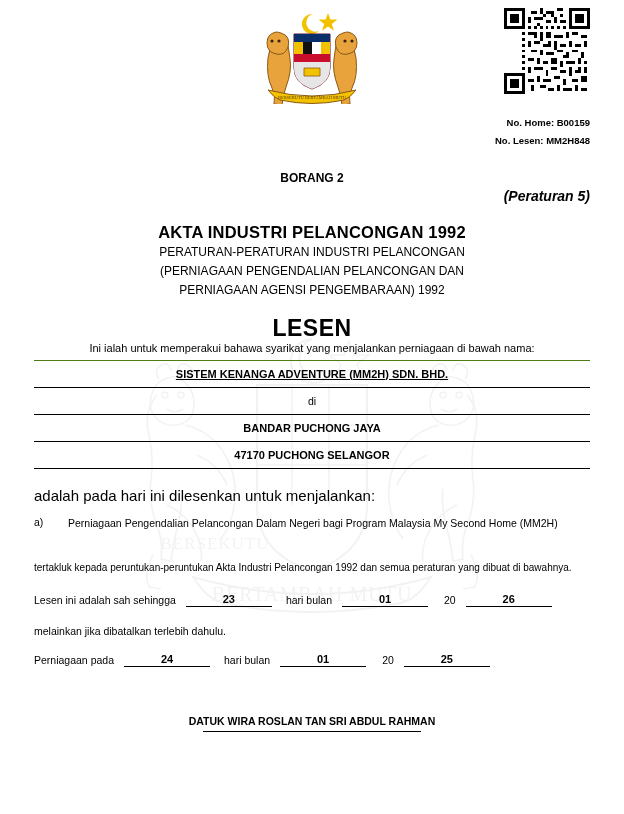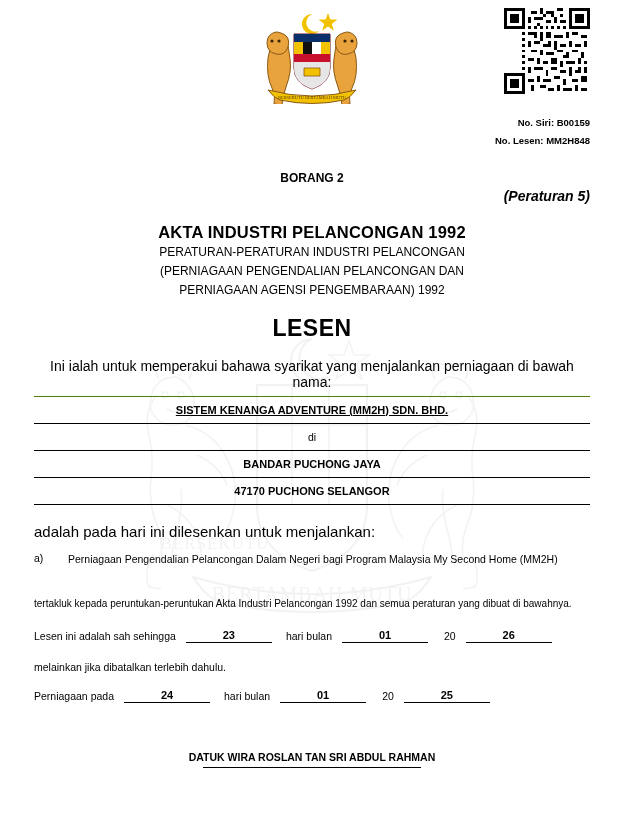--- a/index.html
+++ b/index.html
@@ -102,23 +102,22 @@
   .lesen {
     text-align: center;
     font-size: 23px;
     font-weight: bold;
     margin-top: 16px;
     letter-spacing: 0.5px;
   }
 
   
   .intro {
-    font-size: 14px;
-    text-align: center;
-    margin-top: 16px;
+    font-size: 11px;
+    text-align: center;
   }
   .lines {
     margin-top: 6px;
   }
   .line-row {
     border-bottom: 1px solid #000;
     height: 26px;
     display: flex;
     align-items: center;
     justify-content: center;
@@ -385,21 +384,21 @@
             <rect x="10" y="9" width="1" height="1"></rect>
               <rect x="15" y="11" width="1" height="1"></rect>
             <rect x="20" y="16" width="1" height="1"></rect>
               <rect x="25" y="20" width="1" height="1"></rect>
           </g>
         </svg>
       </div>
     </div>
 
     <div class="serials">
-      <div>No. Siri: B00159</div>
+      <div>No. Home: B00159</div>
       <div>No. Lesen: MM2H848</div>
     </div>
 
     <div class="form-no">BORANG 2</div>
     <div class="form-sub">(Peraturan 5)</div>
 
     <div class="act-title">AKTA INDUSTRI PELANCONGAN 1992</div>
     <div class="act-sub">PERATURAN-PERATURAN INDUSTRI PELANCONGAN</div>
     <div class="act-sub">(PERNIAGAAN PENGENDALIAN PELANCONGAN DAN</div>
     <div class="act-sub">PERNIAGAAN AGENSI PENGEMBARAAN) 1992</div>

